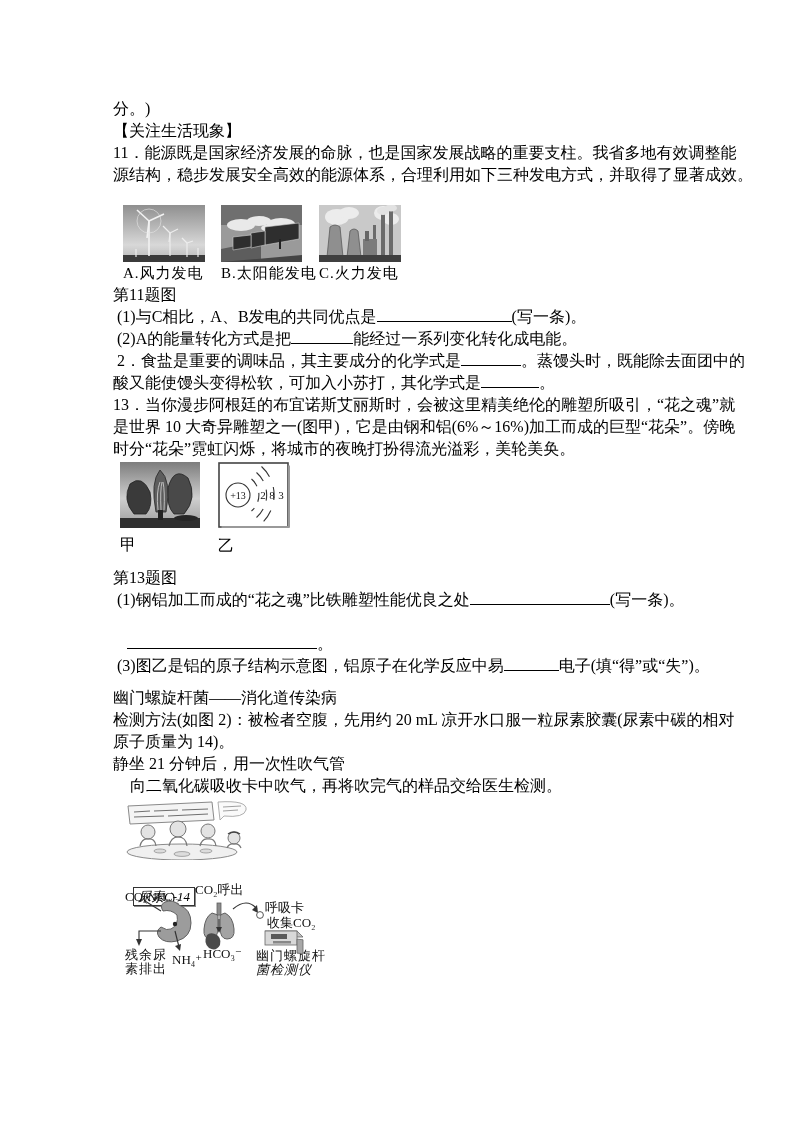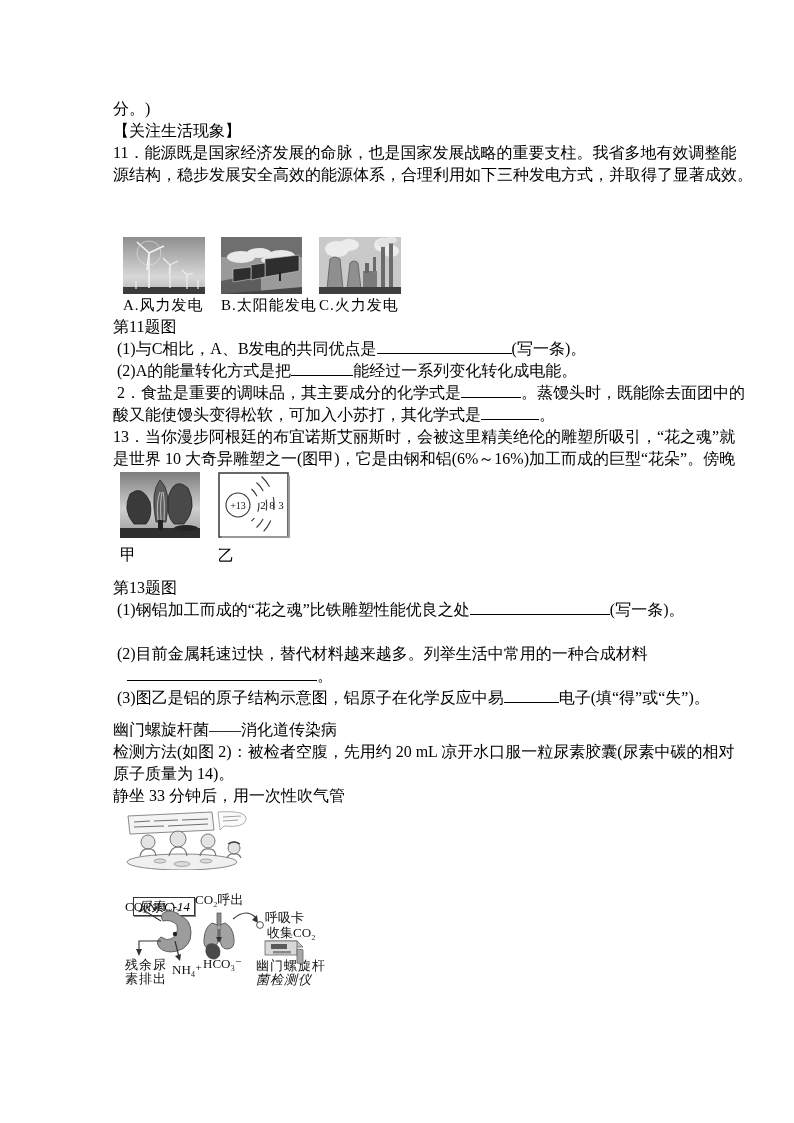--- a/index.html
+++ b/index.html
@@ -10,21 +10,21 @@
   }
   .content{padding:98px 110px 0 113px;}
   .ln{height:22px;line-height:22px;white-space:nowrap;}
   .indent-sm{padding-left:4px;}
   .indent-1{padding-left:17px;}
   .blank{display:inline-block;border-bottom:1px solid #000;height:14px;vertical-align:baseline;}
   .w135{width:135px}.w62{width:62px}.w60{width:60px}.w58{width:58px}
   .w140{width:140px}.w190{width:190px}.w55{width:55px}
   
   .fig-row{display:flex;gap:16px;margin:19px 0 0 10px;}
-  .fig-col{width:82px;margin-top:32px;}
+  .fig-col{width:82px;}
   .fig-col .ph{display:block;border:0;}
   .fig-label{height:22px;line-height:22px;white-space:nowrap;font-size:15px;letter-spacing:1px;}
   
   .fig-row13{display:flex;gap:18px;margin:2px 0 0 7px;align-items:flex-start;}
   .fig13-col{text-align:left;}
   .fig13-label{height:22px;line-height:22px;font-size:16px;margin-top:2px;}
   .atom-box{background:#fff;}
   .cap{height:22px;line-height:22px;}
   .gap10{height:10px;}
   
@@ -136,20 +136,21 @@
   <div class="cap">第11题图</div>
 
   <div class="ln indent-sm"><span>(1)与C相比，A、B发电的共同优点是</span><span class="blank w135"></span><span>(写一条)。</span></div>
   <div class="ln indent-sm"><span>(2)A的能量转化方式是把</span><span class="blank w62"></span><span>能经过一系列变化转化成电能。</span></div>
 
   <div class="ln indent-sm"><span>2．食盐是重要的调味品，其主要成分的化学式是</span><span class="blank w60"></span><span>。蒸馒头时，既能除去面团中的</span></div>
   <div class="ln"><span>酸又能使馒头变得松软，可加入小苏打，其化学式是</span><span class="blank w58"></span><span>。</span></div>
 
   <div class="ln">13．当你漫步阿根廷的布宜诺斯艾丽斯时，会被这里精美绝伦的雕塑所吸引，“花之魂”就</div>
   <div class="ln">是世界 10 大奇异雕塑之一(图甲)，它是由钢和铝(6%～16%)加工而成的巨型“花朵”。傍晚</div>
+  <div class="ln">时分“花朵”霓虹闪烁，将城市的夜晚打扮得流光溢彩，美轮美奂。</div>
 
   <div class="fig-row13">
     <div class="fig13-col">
       <svg width="80" height="66" viewBox="0 0 80 66">
         <defs>
           <linearGradient id="skyJ" x1="0" y1="0" x2="0" y2="1">
             <stop offset="0" stop-color="#7d7d7d"></stop>
               <stop offset="0.55" stop-color="#cfcfcf"></stop>
               <stop offset="1" stop-color="#9a9a9a"></stop>
           </linearGradient>
@@ -189,30 +190,30 @@
       </svg>
       <div class="fig13-label">乙</div>
     </div>
   </div>
 
   <div class="gap10"></div>
   <div class="cap">第13题图</div>
 
   <div class="ln indent-sm"><span>(1)钢铝加工而成的“花之魂”比铁雕塑性能优良之处</span><span class="blank w140"></span><span>(写一条)。</span></div>
   <div class="ln"></div>
-  <div class="ln indent-sm">(2)目前金属耗速过快，替代材料越来越多。列举生活中常用的一种合成材料</div>
   <div class="ln"><span style="padding-left:14px"></span><span class="blank w190"></span><span>。</span></div>
   <div class="ln indent-sm"><span>(3)图乙是铝的原子结构示意图，铝原子在化学反应中易</span><span class="blank w55"></span><span>电子(填“得”或“失”)。</span></div>
 
   <div class="gap10"></div>
 
   <div class="ln">幽门螺旋杆菌——消化道传染病</div>
   <div class="ln">检测方法(如图 2)：被检者空腹，先用约 20 mL 凉开水口服一粒尿素胶囊(尿素中碳的相对</div>
   <div class="ln">原子质量为 14)。</div>
-  <div class="ln">静坐 33 分钟后，用一次性吹气管</div>
+  <div class="ln">静坐 21 分钟后，用一次性吹气管</div>
+  <div class="ln indent-1">向二氧化碳吸收卡中吹气，再将吹完气的样品交给医生检测。</div>
 
   <div class="cartoon-wrap">
     <svg width="130" height="60" viewBox="0 0 130 60">
       <g stroke="#8a8a8a" stroke-width="1" fill="#f4f4f4">
         <polygon points="8,6 92,2 94,20 10,24"></polygon>
       </g>
       <g stroke="#6f6f6f" stroke-width="1">
         <line x1="14" y1="12" x2="30" y2="11"></line>
           <line x1="34" y1="11" x2="58" y2="10"></line>
           <line x1="62" y1="10" x2="88" y2="9"></line>

